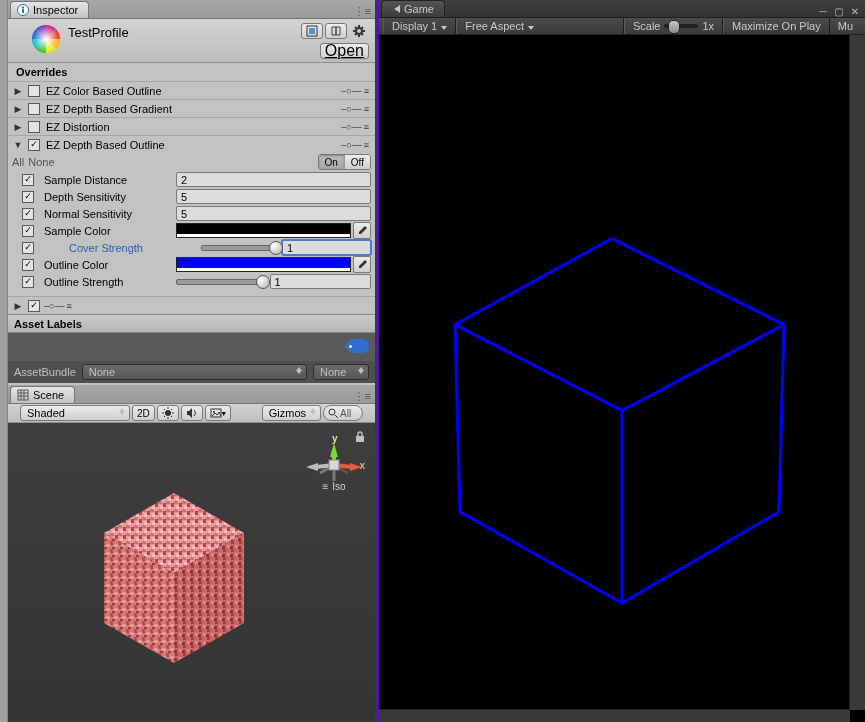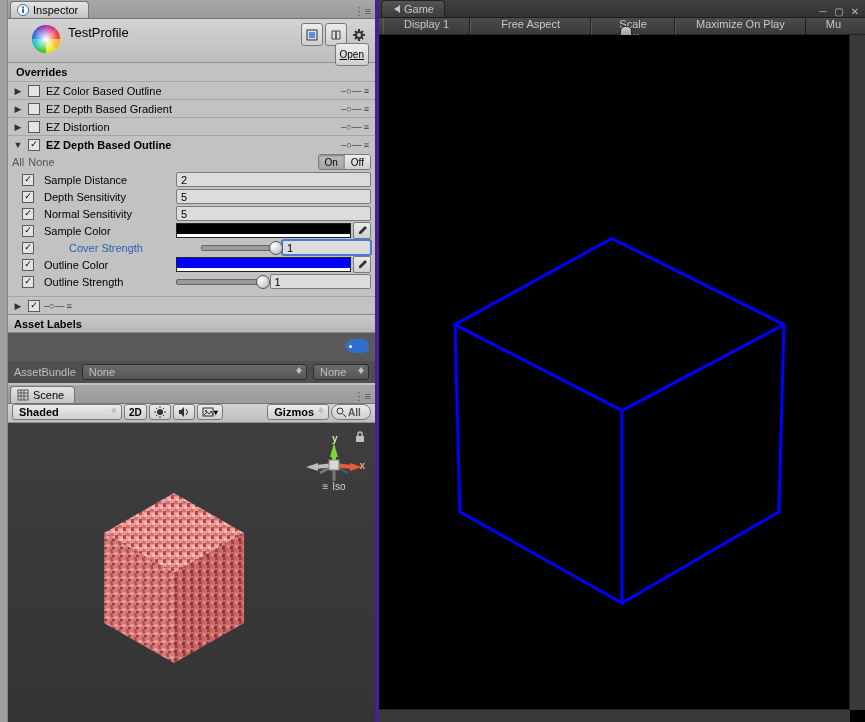--- a/index.html
+++ b/index.html
@@ -93,30 +93,30 @@
     padding: 4px 22px;
     box-sizing: border-box;
     position: relative;
   }
   .insp-head .wheel { width: 32px; height: 32px; }
   .insp-head .name { font-size: 13px; margin-left: 6px; margin-top: 2px; }
   .insp-head .iconrow {
     position: absolute; right: 6px; top: 4px; display: flex; gap: 2px;
   }
   .mini-btn, .mini-chip {
-    height: 23px;
+    height: 16px;
     min-width: 16px;
     padding: 0 4px;
     display: inline-flex;
     align-items: center;
     justify-content: center;
     background: linear-gradient(#ececec,#cfcfcf);
     border: 1px solid #7a7a7a;
     border-radius: 3px;
-    font-size: 10px;
+    font-size: 16px;
     box-sizing: border-box;
     text-decoration: underline;
   }
   .toggle-pair {
     display: inline-flex;
     border: 1px solid #7a7a7a;
     border-radius: 3px;
     overflow: hidden;
     height: 16px;
     box-sizing: border-box;
@@ -157,21 +157,21 @@
   .fold { width: 12px; text-align: center; color: #333; font-size: 9px; }
   .fold.open { transform: none; }
   .chk {
     width: 12px; height: 12px; border: 1px solid #5a5a5a;
     background: #e3e3e3; margin: 0 4px; box-sizing: border-box;
     display:inline-flex; align-items:center; justify-content:center;
     font-size: 9px; line-height: 1;
   }
   .chk.on::after { content: "✓"; color:#000; }
   .override-row .lbl { flex: 1; padding-left: 2px; }
-  .override-row .lbl.bold { font-weight: bold; }
+  .override-row .lbl.bold { font-weight: normal; }
   .override-row .trail {
     display:flex; align-items:center; gap:2px; padding-right:2px; color:#333;
   }
   .mini-menu { font-size: 9px; color:#333; letter-spacing:0; }
   .allnone-row {
     display:flex; align-items:center;
     height: 18px; padding: 0 4px;
     background:#c2c2c2;
   }
   .allnone-row .link2 { color:#555; margin-right:4px; }
@@ -283,25 +283,24 @@
     position:absolute; right:4px; top:2px;
     border-left:3px solid transparent; border-right:3px solid transparent;
     border-bottom:4px solid #c0c0c0;
   }
 
   
   .scene-toolbar {
     height: 18px;
     background: linear-gradient(#d3d3d3,#bdbdbd);
     border-bottom:1px solid #8f8f8f;
-    display:flex; 
-    padding: 0 4px;
+    display:flex; align-items:center;
+    padding: 0 12px;
     gap: 2px;
     position:relative;
-    font-weight:bold;
   }
   .scene-toolbar .right { margin-left:auto; display:flex; gap:2px; }
   .icon-btn {
     height:16px; min-width:18px;
     padding:0 4px;
     display:inline-flex; align-items:center; justify-content:center;
     background: linear-gradient(#ececec,#cfcfcf);
     border: 1px solid #7a7a7a;
     border-radius:3px;
     box-sizing:border-box;
@@ -328,23 +327,22 @@
     background: linear-gradient(#4b4b4b,#3a3a3a);
     border-bottom:1px solid #222;
     display:flex; align-items:center;
     padding: 0 4px;
     gap: 0;
     color:#c8c8c8;
   }
   .gt-item {
     height:16px;
     display:flex; align-items:center;
-    padding: 0 20px;
+    padding: 0 8px;
     position:relative;
-    flex-direction:column;
   }
   .gt-item.sep { border-right:1px solid #1e1e1e; border-left:1px solid #5a5a5a; }
   .gt-item .carets::after {
     content:""; display:inline-block; margin-left:4px;
     border-left:3px solid transparent; border-right:3px solid transparent;
     border-top:4px solid #c8c8c8;
   }
   .gt-scale-track {
     width: 34px; height:4px; background:#222; border-radius:2px; margin:0 4px;
     position:relative;

